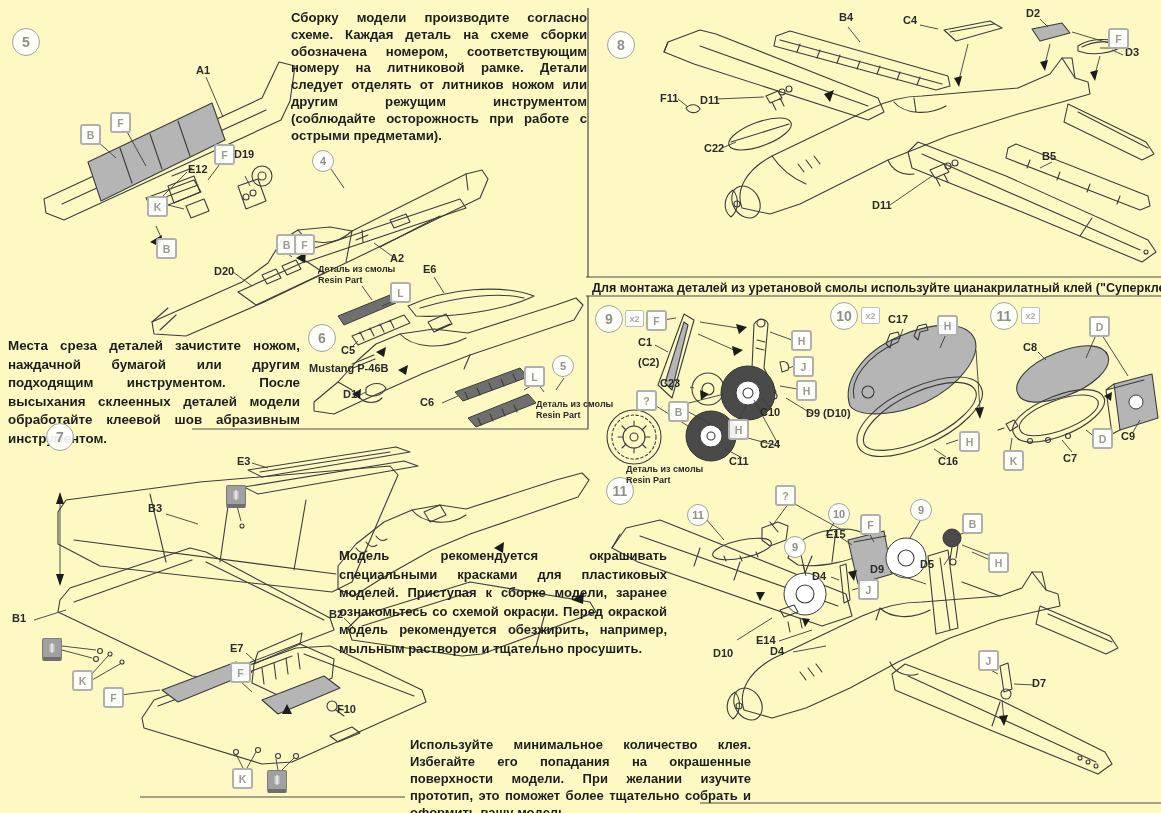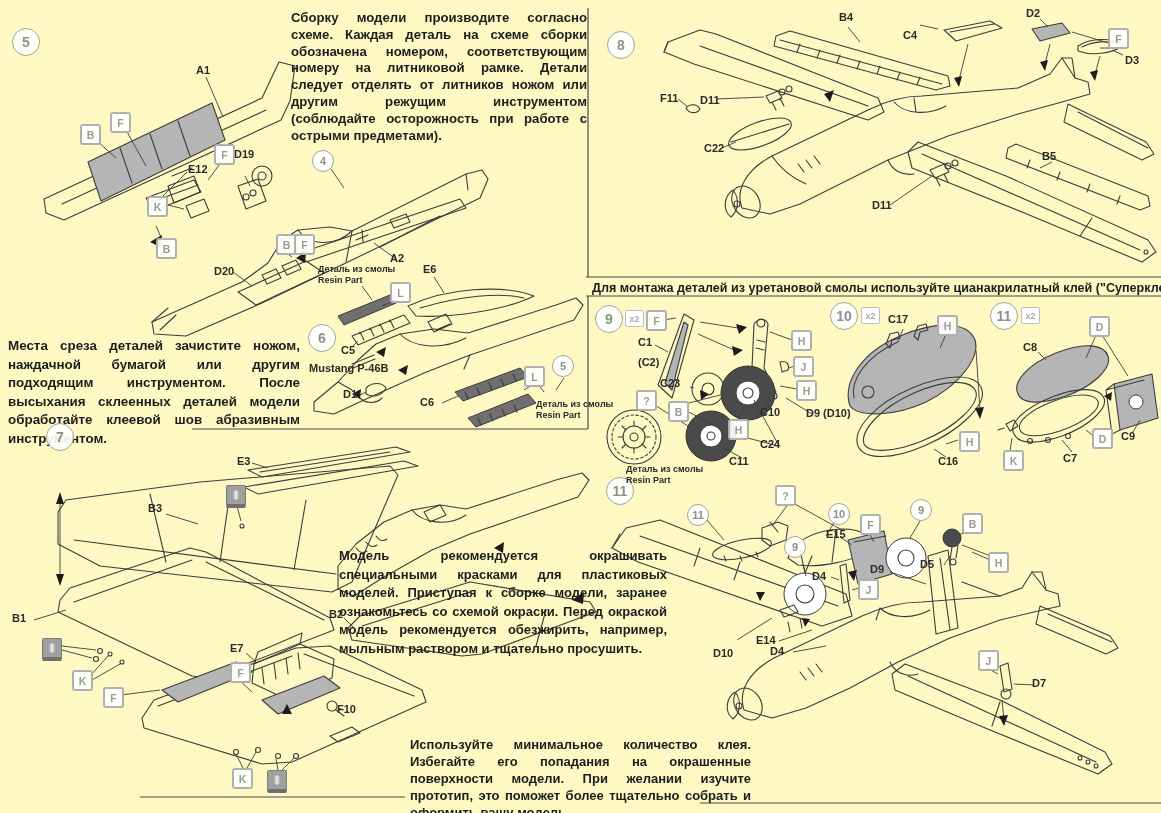--- a/index.html
+++ b/index.html
@@ -368,23 +368,23 @@
         <path d="M6,1 V11 M3.5,3 H8.5 M3.5,5 H8.5 M3.5,7 H8.5 M3.5,9 H8.5" stroke="#f4f4f4" stroke-width="1.2" fill="none"></path>
       </svg>
     </div>
   <div class="scre wbox screwbox" style="left:267px;top:770px">
       <svg width="12" height="12" viewBox="0 0 12 12">
         <path d="M6,1 V11 M3.5,3 H8.5 M3.5,5 H8.5 M3.5,7 H8.5 M3.5,9 H8.5" stroke="#f4f4f4" stroke-width="1.2" fill="none"></path>
       </svg>
     </div>
 
   <span class="plabel" style="left:839px;top:11px">B4</span>
-  <span class="plabel" style="left:903px;top:29px">C4</span>
+  <span class="plabel" style="left:903px;top:14px">C4</span>
   <span class="plabel" style="left:1026px;top:7px">D2</span>
-  <span class="plabel" style="left:1125px;top:54px">D3</span>
+  <span class="plabel" style="left:1125px;top:46px">D3</span>
   <span class="plabel" style="left:660px;top:92px">F11</span>
   <span class="plabel" style="left:700px;top:94px">D11</span>
   <span class="plabel" style="left:704px;top:142px">C22</span>
   <span class="plabel" style="left:1042px;top:150px">B5</span>
   <span class="plabel" style="left:872px;top:199px">D11</span>
   <div class="badge" style="left:1108px;top:28px">F</div>
 
   <span class="plabel" style="left:638px;top:336px">C1</span>
   <span class="plabel" style="left:638px;top:356px">(C2)</span>
   <span class="plabel" style="left:660px;top:377px">C23</span>

